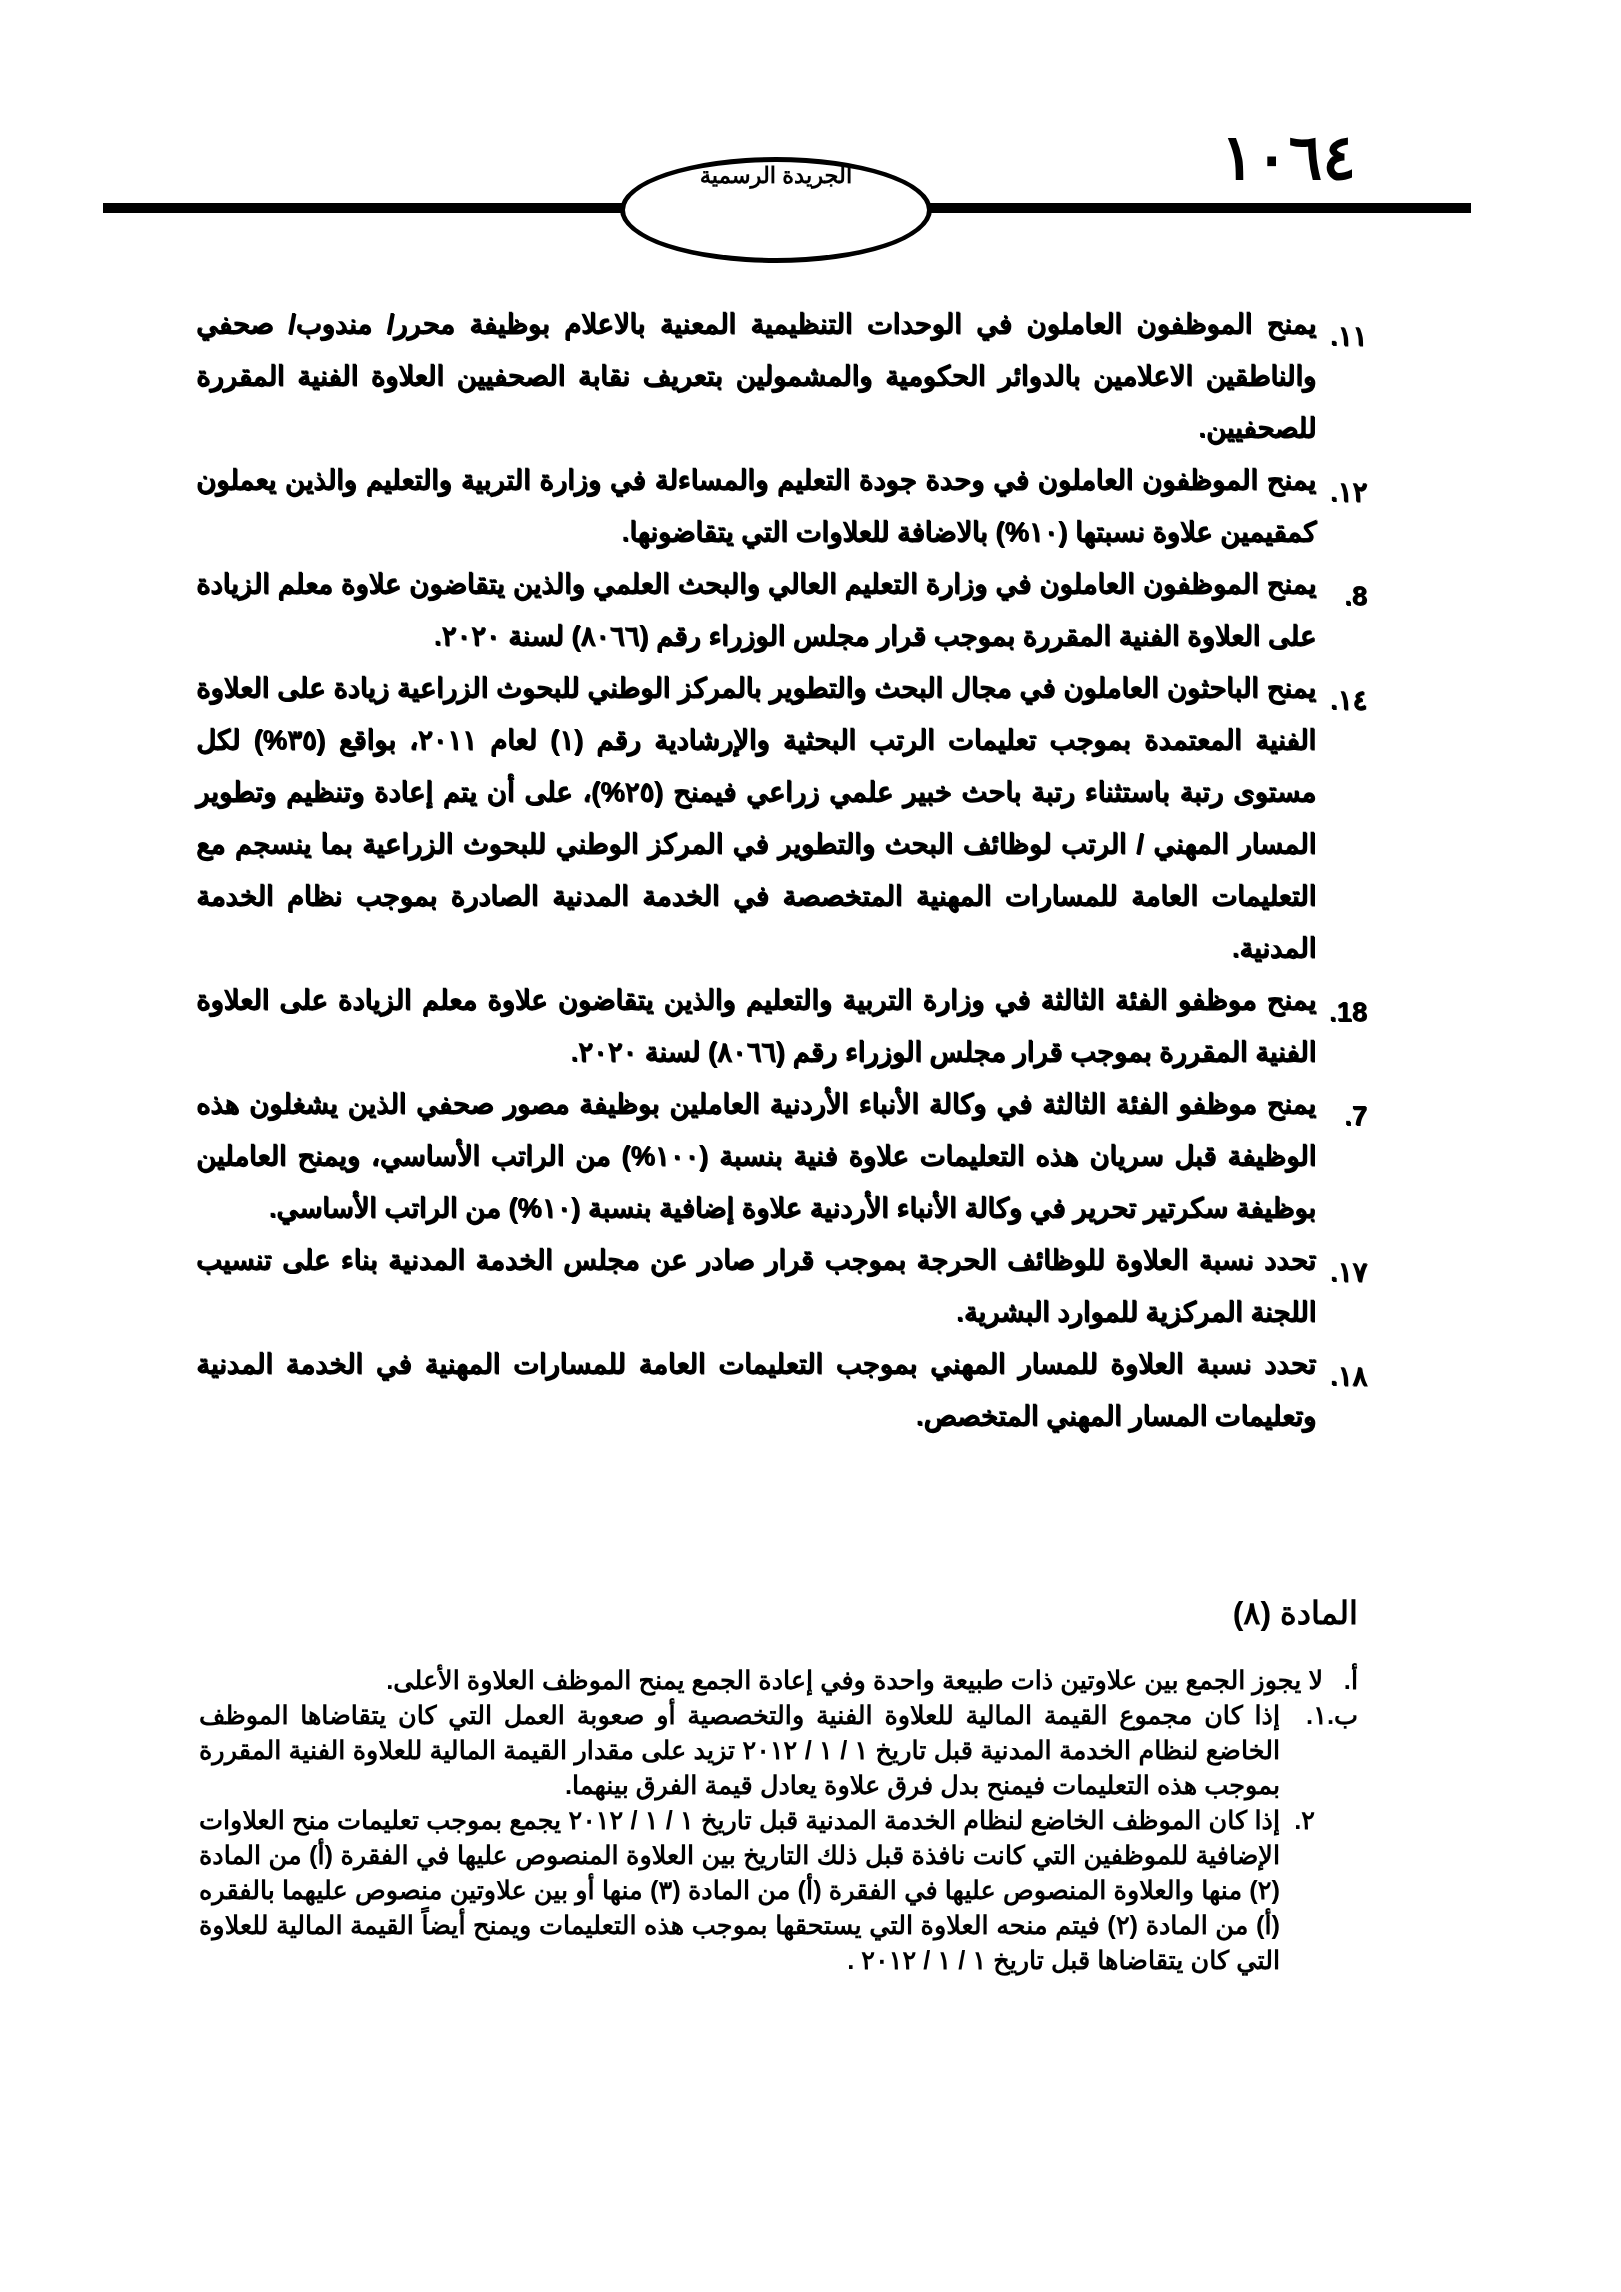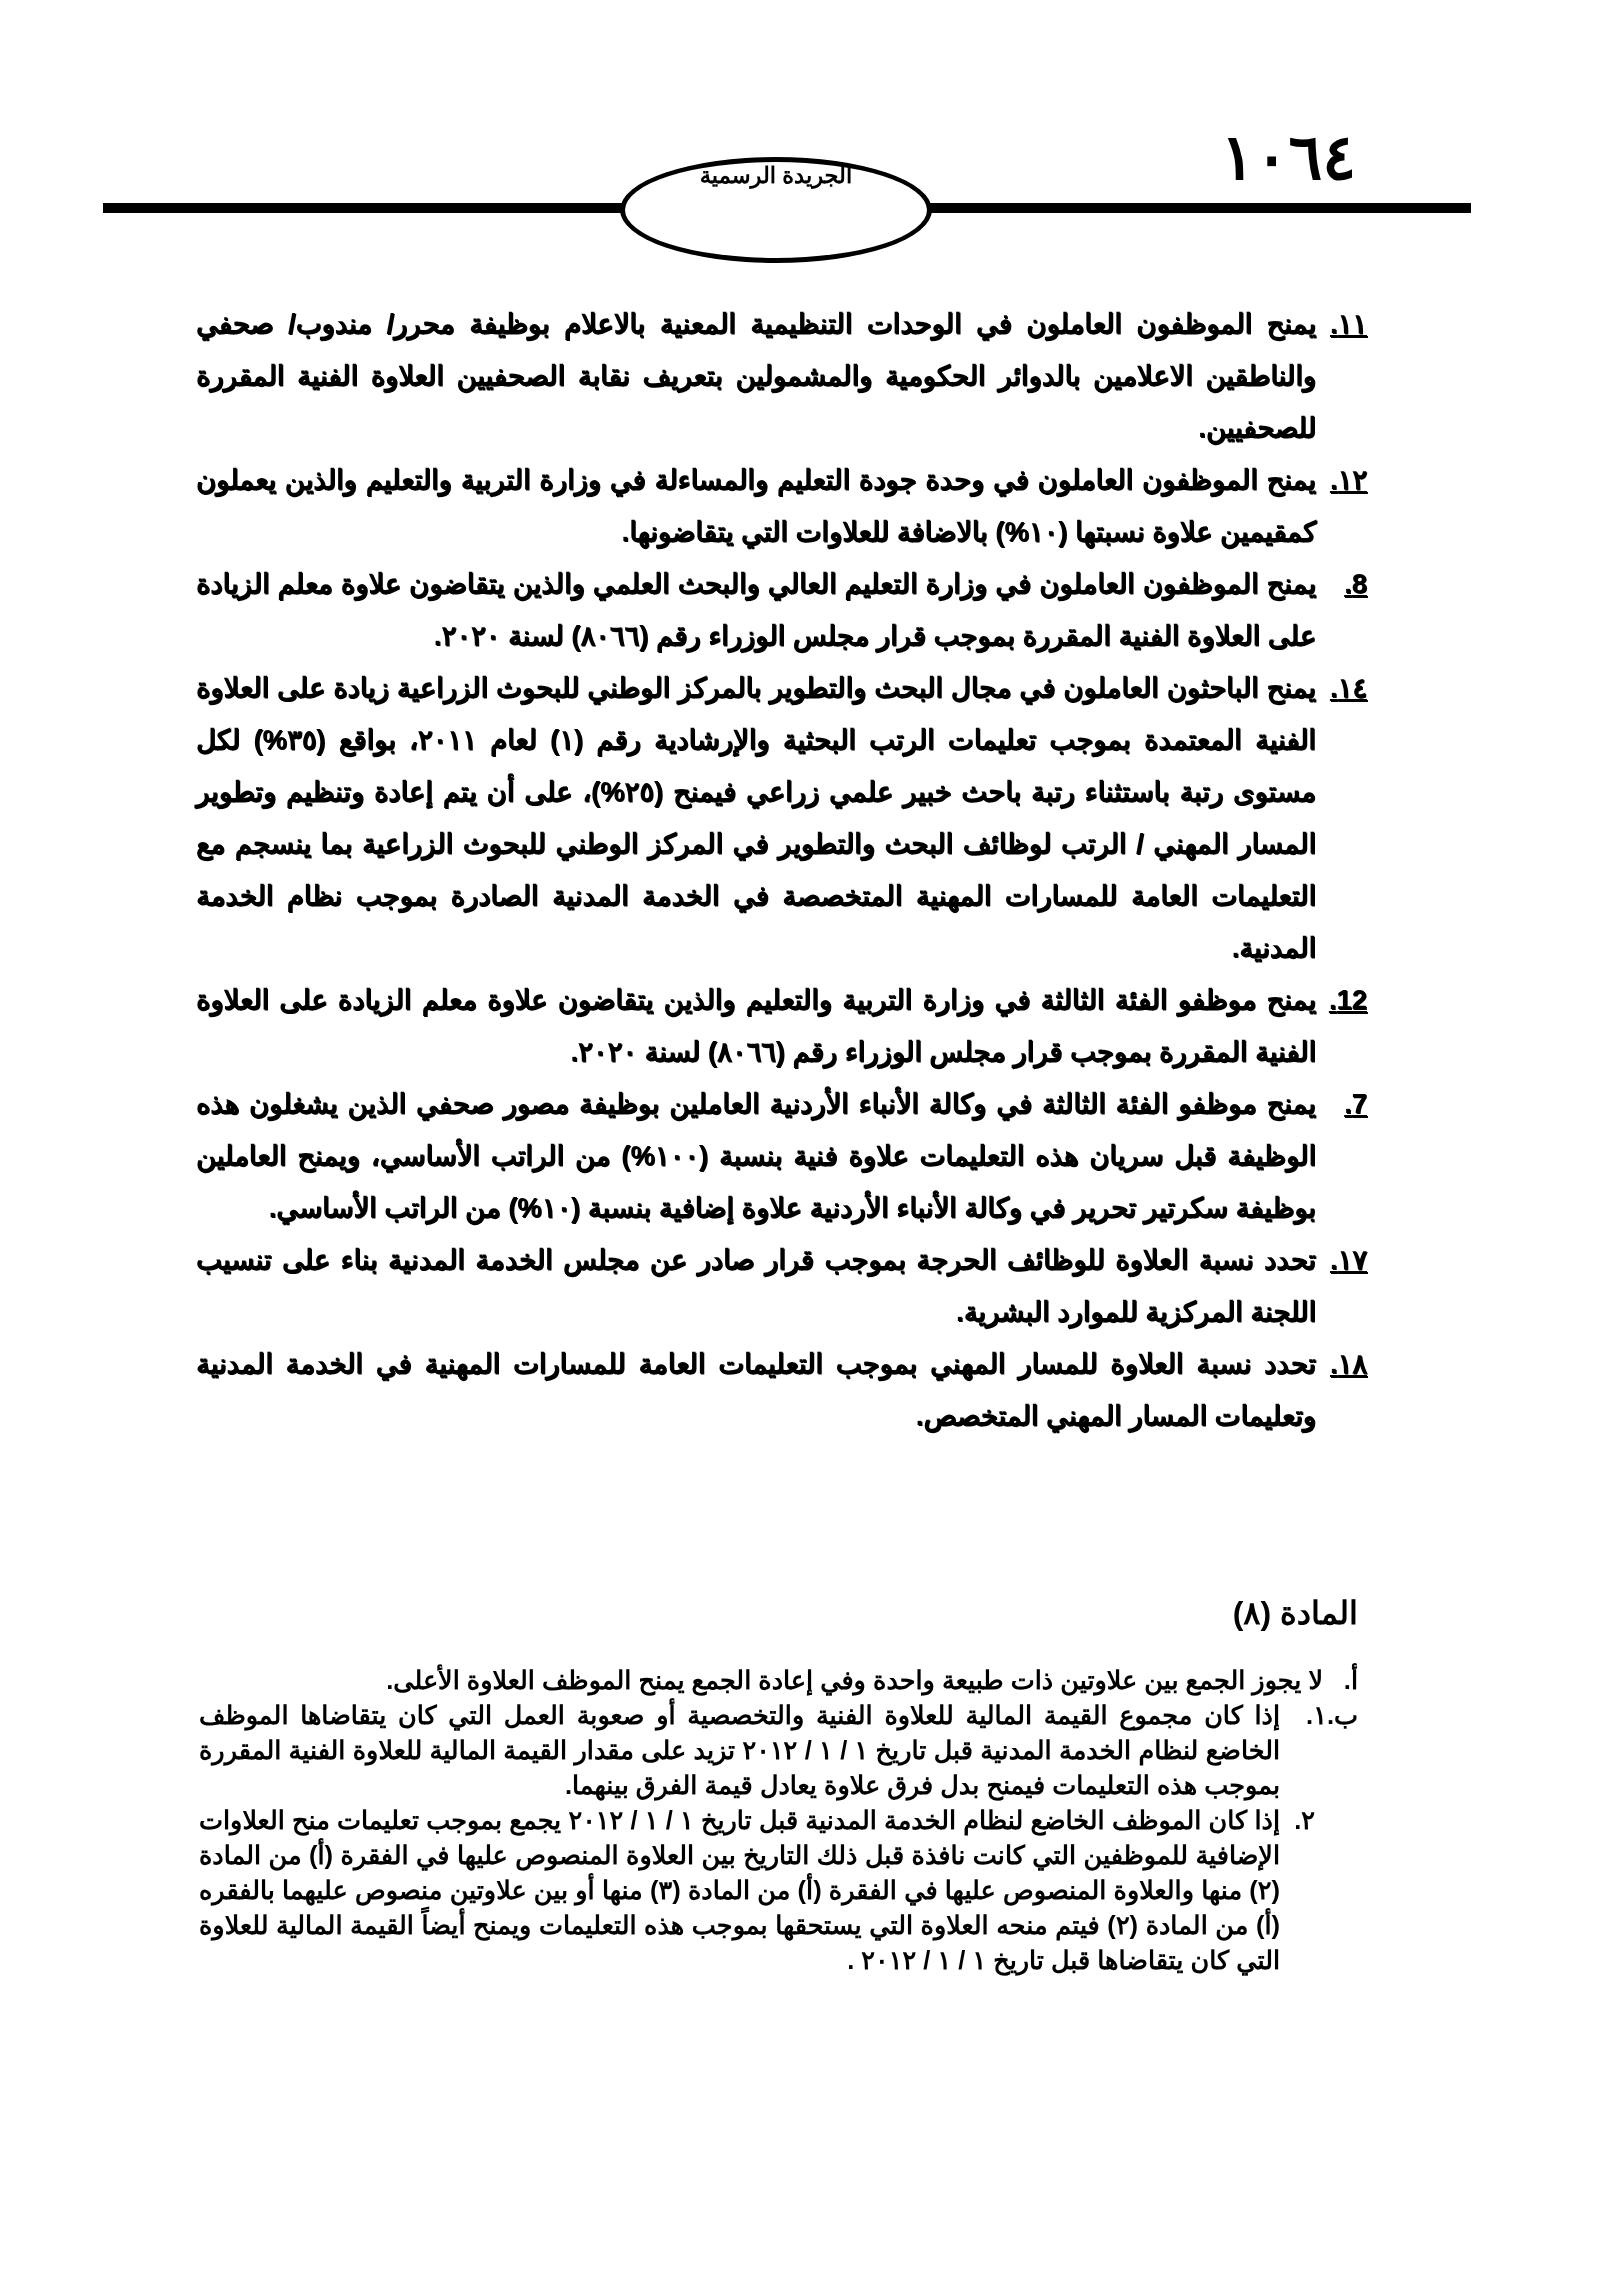--- a/index.html
+++ b/index.html
@@ -80,23 +80,22 @@
   }
   .clause {
     position: relative;
     padding-right: 51px;
     margin: 0;
     text-align-last: right;
   }
   .clause .num {
     position: absolute;
     right: 0;
-    top: 0;
+    top: 12px;
     white-space: nowrap;
-    text-decoration: underline;
   }
   .clause .text {
     display: block;
   }
 
   
   .article-heading {
     position: absolute;
     left: 1157px;
     top: 1588px;
@@ -158,21 +157,21 @@
     </p>
     <p class="clause">
       <span class="num">8.</span>
       <span class="text">يمنح الموظفون العاملون في وزارة التعليم العالي والبحث العلمي والذين يتقاضون علاوة معلم الزيادة على العلاوة الفنية المقررة بموجب قرار مجلس الوزراء رقم (٨٠٦٦) لسنة ٢٠٢٠.</span>
     </p>
     <p class="clause">
       <span class="num">١٤.</span>
       <span class="text">يمنح الباحثون العاملون في مجال البحث والتطوير بالمركز الوطني للبحوث الزراعية زيادة على العلاوة الفنية المعتمدة بموجب تعليمات الرتب البحثية والإرشادية رقم (١) لعام ٢٠١١، بواقع (٣٥%) لكل مستوى رتبة باستثناء رتبة باحث خبير علمي زراعي فيمنح (٢٥%)، على أن يتم إعادة وتنظيم وتطوير المسار المهني / الرتب لوظائف البحث والتطوير في المركز الوطني للبحوث الزراعية بما ينسجم مع التعليمات العامة للمسارات المهنية المتخصصة في الخدمة المدنية الصادرة بموجب نظام الخدمة المدنية.</span>
     </p>
     <p class="clause">
-      <span class="num">12.</span>
+      <span class="num">18.</span>
       <span class="text">يمنح موظفو الفئة الثالثة في وزارة التربية والتعليم والذين يتقاضون علاوة معلم الزيادة على العلاوة الفنية المقررة بموجب قرار مجلس الوزراء رقم (٨٠٦٦) لسنة ٢٠٢٠.</span>
     </p>
     <p class="clause">
       <span class="num">7.</span>
       <span class="text">يمنح موظفو الفئة الثالثة في وكالة الأنباء الأردنية العاملين بوظيفة مصور صحفي الذين يشغلون هذه الوظيفة قبل سريان هذه التعليمات علاوة فنية بنسبة (١٠٠%) من الراتب الأساسي، ويمنح العاملين بوظيفة سكرتير تحرير في وكالة الأنباء الأردنية علاوة إضافية بنسبة (١٠%) من الراتب الأساسي.</span>
     </p>
     <p class="clause">
       <span class="num">١٧.</span>
       <span class="text">تحدد نسبة العلاوة للوظائف الحرجة بموجب قرار صادر عن مجلس الخدمة المدنية بناء على تنسيب اللجنة المركزية للموارد البشرية.</span>
     </p>

